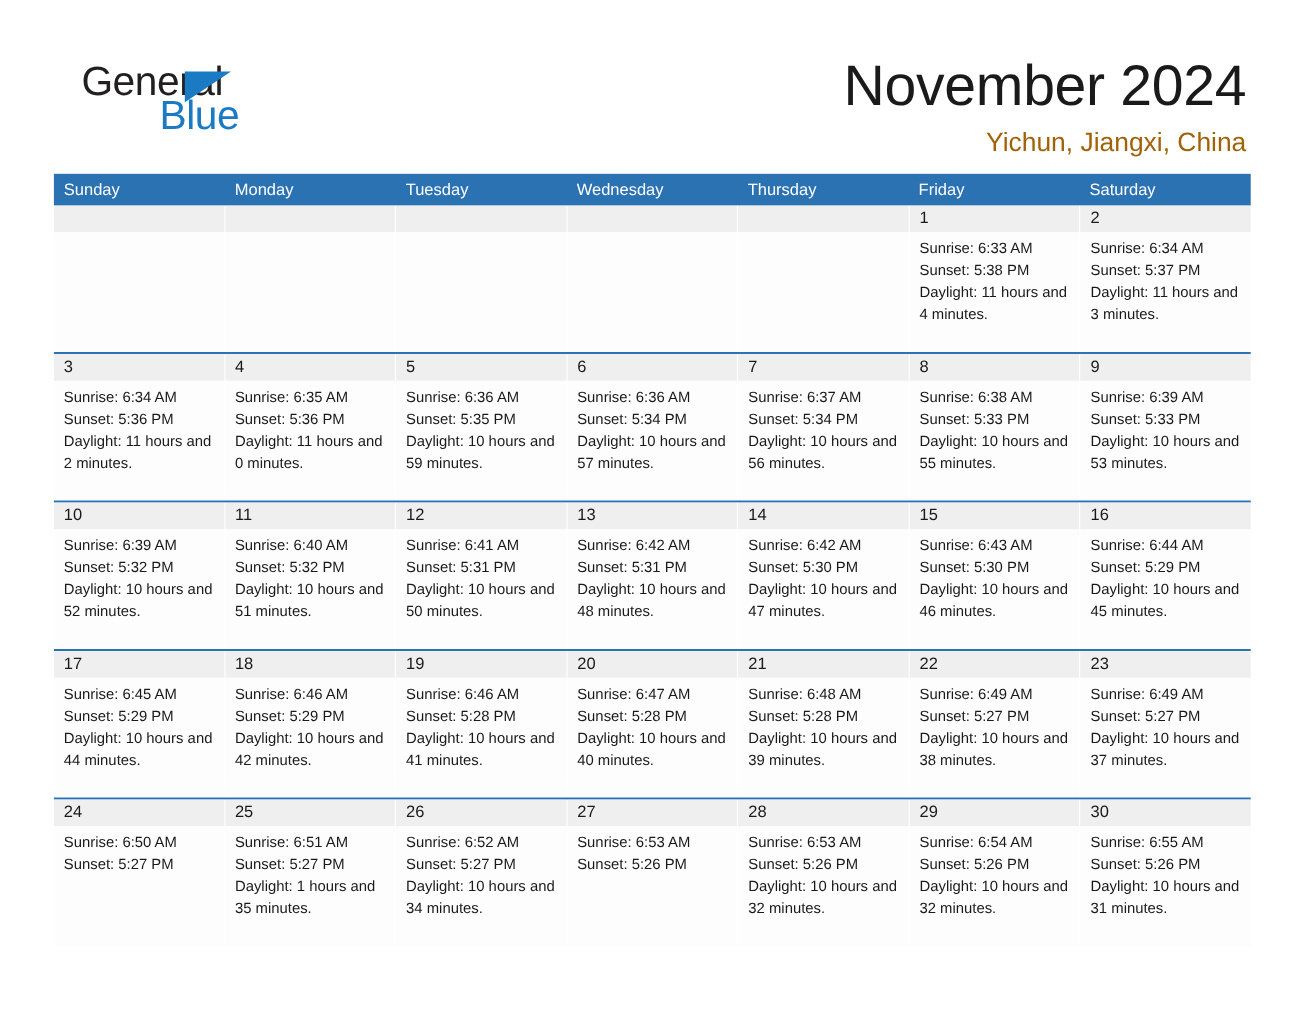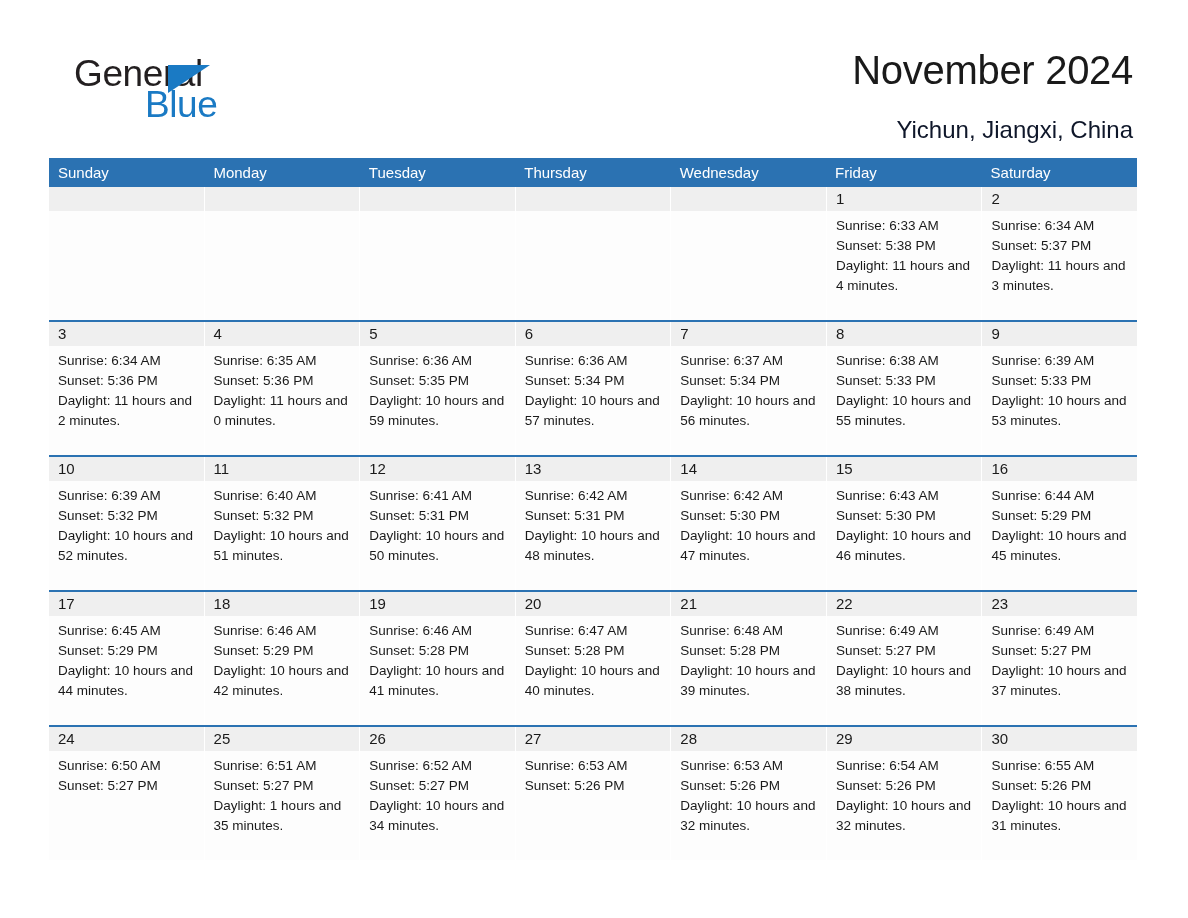--- a/index.html
+++ b/index.html
@@ -57,34 +57,34 @@
     color: #1a7ac4;
     letter-spacing: -0.4px;
     line-height: 44px;
     font-weight: 400;
   }
 
   .title {
     position: absolute;
     right: 55px;
     top: 48px;
-    font-size: 40px;
+    font-size: 52px;
     font-weight: 400;
     color: #1a1a1a;
     letter-spacing: -0.3px;
     text-align: right;
     white-space: nowrap;
   }
   .subtitle {
     position: absolute;
     right: 55px;
     top: 116px;
     font-size: 24px;
     font-weight: 400;
-    color: #0f172a;
+    color: #a16207;
     text-align: right;
     white-space: nowrap;
   }
 
   
   .calendar {
     position: absolute;
     left: 49px;
     top: 158px;
     width: 1088px;
@@ -163,22 +163,22 @@
     <div class="title">November 2024</div>
     <div class="subtitle">Yichun, Jiangxi, China</div>
   </div>
 
   <div class="calendar">
 
     <div class="weekday-row">
       <div class="weekday">Sunday</div>
       <div class="weekday">Monday</div>
       <div class="weekday">Tuesday</div>
+      <div class="weekday">Wednesday</div>
       <div class="weekday">Thursday</div>
-      <div class="weekday">Wednesday</div>
       <div class="weekday">Friday</div>
       <div class="weekday">Saturday</div>
     </div>
 
     <div id="weeks-container">
         <div class="week">
           <div class="week-cells">
             <div class="daycell empty">
               <div class="daynum-band"><span class="daynum"></span></div>
             </div>

